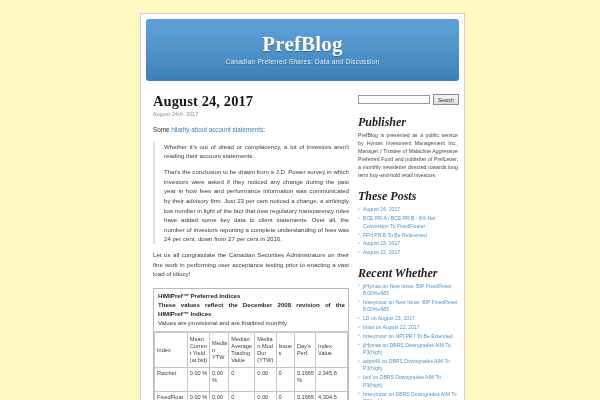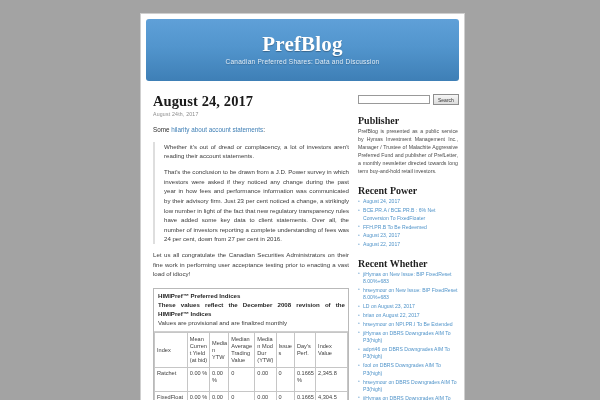--- a/index.html
+++ b/index.html
@@ -9,21 +9,21 @@
     height: 400px;
     overflow: hidden;
     background: #e9e9e9;
     font-family: "Liberation Sans", sans-serif;
   }
 
   #page {
     position: relative;
     width: 600px;
     height: 400px;
-    background: #a3a3a3;
+    background: #fef9c3;
   }
 
   
   #card {
     position: absolute;
     left: 140px;
     top: 13px;
     width: 325px;
     min-height: 400px;
     background: #ffffff;
@@ -213,23 +213,24 @@
     font-size: 5px;
     font-family: "Liberation Sans", sans-serif;
     color: #333;
     padding: 0 4px;
     box-sizing: border-box;
     cursor: pointer;
   }
   .side-h {
     margin: 0 0 2px 0;
     font-family: "Liberation Serif", serif;
-    font-size: 10px;
+    font-size: 12px;
     font-weight: bold;
     color: #1f1f1f;
+    font-style: italic;
   }
   .side-p {
     margin: 0 0 10px 0;
     font-size: 5.2px;
     line-height: 1.52;
     color: #4a4a4a;
     text-align: justify;
   }
   ul.side-list {
     list-style: none;
@@ -340,21 +341,21 @@
       <div id="sidebar">
 
         <div class="search-row">
           <input class="search-input" type="text" placeholder="" style="">
           <button class="search-btn">Search</button>
         </div>
 
         <h3 class="side-h">Publisher</h3>
         <p class="side-p">PrefBlog is presented as a public service by Hymas Investment Management Inc., Manager / Trustee of Malachite Aggressive Preferred Fund and publisher of PrefLetter, a monthly newsletter directed towards long term buy-and-hold retail investors.</p>
 
-        <h3 class="side-h">Recent Power</h3>
+        <h3 class="side-h">These Posts</h3>
         <ul class="side-list">
           <li><span>August 24, 2017</span></li>
           <li><span>BCE.PR.A / BCE.PR.B : 6% Net Conversion To FixedFloater</span></li>
           <li><span>FFH.PR.B To Be Redeemed</span></li>
           <li><span>August 23, 2017</span></li>
           <li><span>August 22, 2017</span></li>
         </ul>
 
         <h3 class="side-h">Recent Whether</h3>
         <ul class="side-list">

